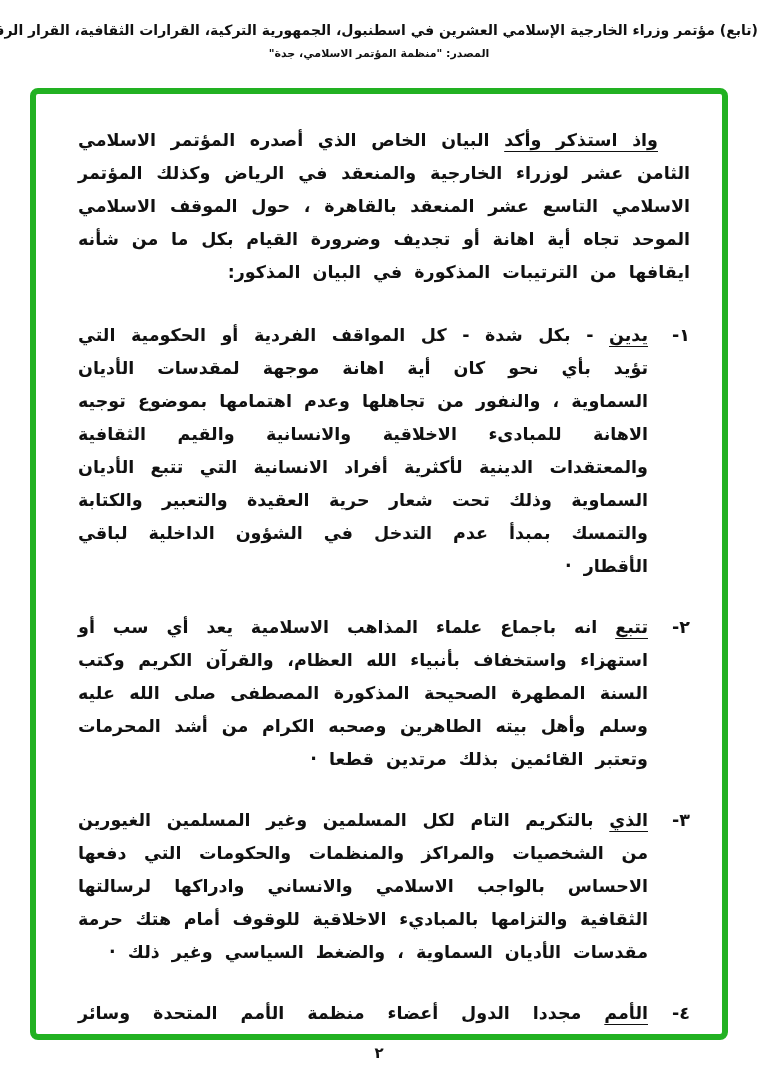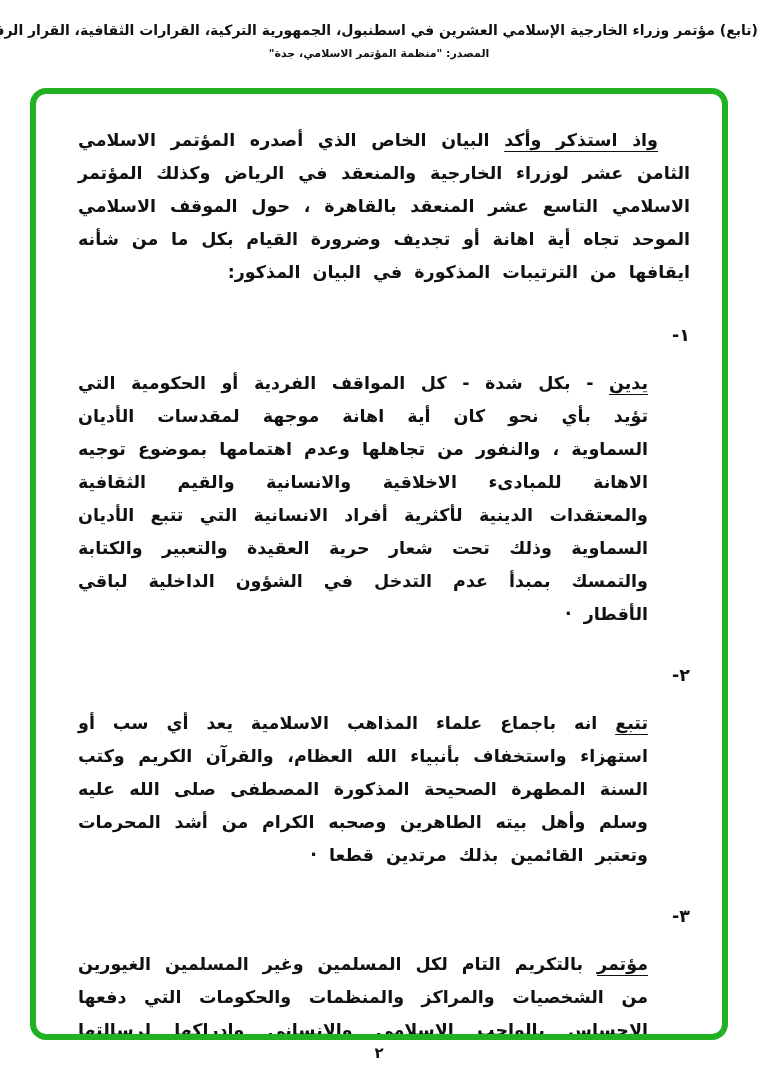--- a/index.html
+++ b/index.html
@@ -37,21 +37,21 @@
     font-weight: bold;
   }
   
   .content-frame {
     position: absolute;
     left: 30px;
     top: 88px;
     width: 698px;
     height: 952px;
     border: 6px solid #22b122;
-    border-radius: 16px;
+    border-radius: 8px;
     background: #ffffff;
     overflow: hidden;
   }
   .content-inner {
     direction: rtl;
     padding: 30px 32px 0 42px;
     color: #111111;
     font-size: 17.5px;
     font-weight: bold;
     line-height: 33px;
@@ -71,21 +71,20 @@
     display: flex;
     direction: rtl;
     margin-bottom: 28px;
   }
   .res-item .num {
     flex: 0 0 42px;
     text-align: right;
   }
   .res-item .txt {
     flex: 1;
-    margin-top: 48px;
   }
   
   .page-number {
     position: absolute;
     left: 0;
     top: 1044px;
     width: 758px;
     text-align: center;
     font-size: 15px;
     font-weight: bold;
@@ -113,21 +112,21 @@
         <div class="txt"><span class="lead-underline">يدين</span> <span>- بكل شدة - كل المواقف الفردية أو الحكومية التي تؤيد بأي نحو كان أية اهانة موجهة لمقدسات الأديان السماوية ، والنفور من تجاهلها وعدم اهتمامها بموضوع توجيه الاهانة للمبادىء الاخلاقية والانسانية والقيم الثقافية والمعتقدات الدينية لأكثرية أفراد الانسانية التي تتبع الأديان السماوية وذلك تحت شعار حرية العقيدة والتعبير والكتابة والتمسك بمبدأ عدم التدخل في الشؤون الداخلية لباقي الأقطار ·</span></div>
       </div>
 
       <div class="res-item">
         <div class="num">٢-</div>
         <div class="txt"><span class="lead-underline">تتبع</span> <span>انه باجماع علماء المذاهب الاسلامية يعد أي سب أو استهزاء واستخفاف بأنبياء الله العظام، والقرآن الكريم وكتب السنة المطهرة الصحيحة المذكورة المصطفى صلى الله عليه وسلم وأهل بيته الطاهرين وصحبه الكرام من أشد المحرمات وتعتبر القائمين بذلك مرتدين قطعا ·</span></div>
       </div>
 
       <div class="res-item">
         <div class="num">٣-</div>
-        <div class="txt"><span class="lead-underline">مؤتمر</span> <span>بالتكريم التام لكل المسلمين وغير المسلمين الغيورين من الشخصيات والمراكز والمنظمات والحكومات التي دفعها الاحساس بالواجب الاسلامي والانساني وادراكها لرسالتها الثقافية والتزامها بالمباديء الاخلاقية للوقوف أمام هتك حرمة مقدسات الأديان السماوية ، والضغط السياسي وغير ذلك ·</span></div>
+        <div class="txt"><span class="lead-underline">الذي</span> <span>بالتكريم التام لكل المسلمين وغير المسلمين الغيورين من الشخصيات والمراكز والمنظمات والحكومات التي دفعها الاحساس بالواجب الاسلامي والانساني وادراكها لرسالتها الثقافية والتزامها بالمباديء الاخلاقية للوقوف أمام هتك حرمة مقدسات الأديان السماوية ، والضغط السياسي وغير ذلك ·</span></div>
       </div>
 
       <div class="res-item">
         <div class="num">٤-</div>
         <div class="txt"><span class="lead-underline">الأمم</span> <span>مجددا الدول أعضاء منظمة الأمم المتحدة وسائر المنظمات الدولية الى العمل على صيانة التراث الحضاري البشري القيم لكافة الأديان السماوية ·</span></div>
       </div>
 
     </div>
   </div>
 

